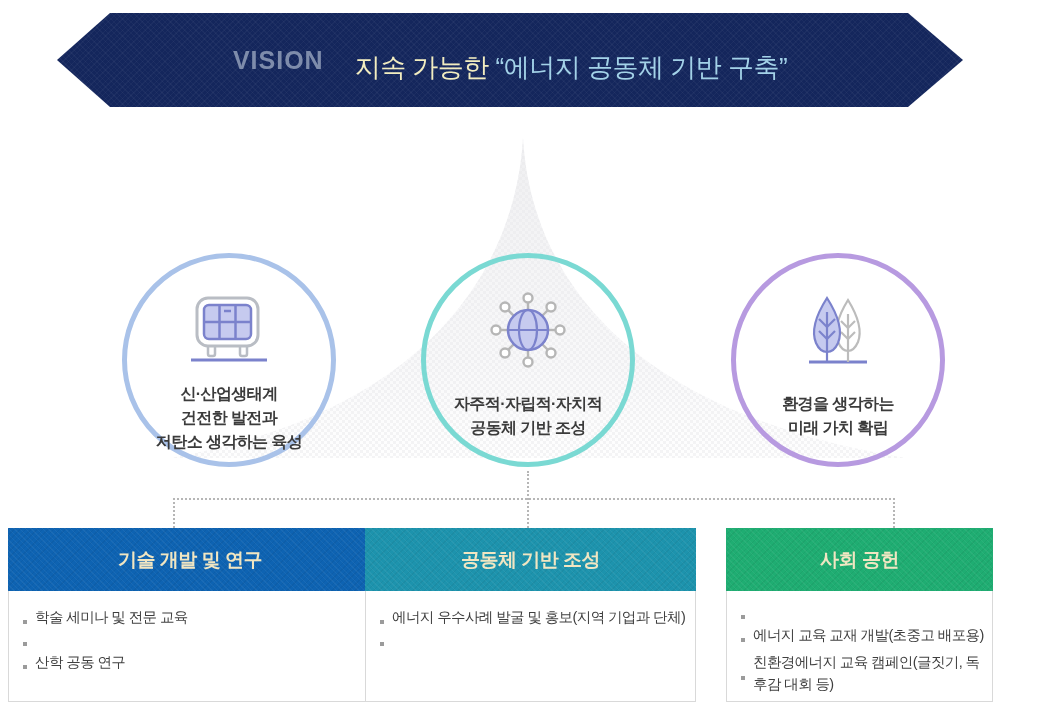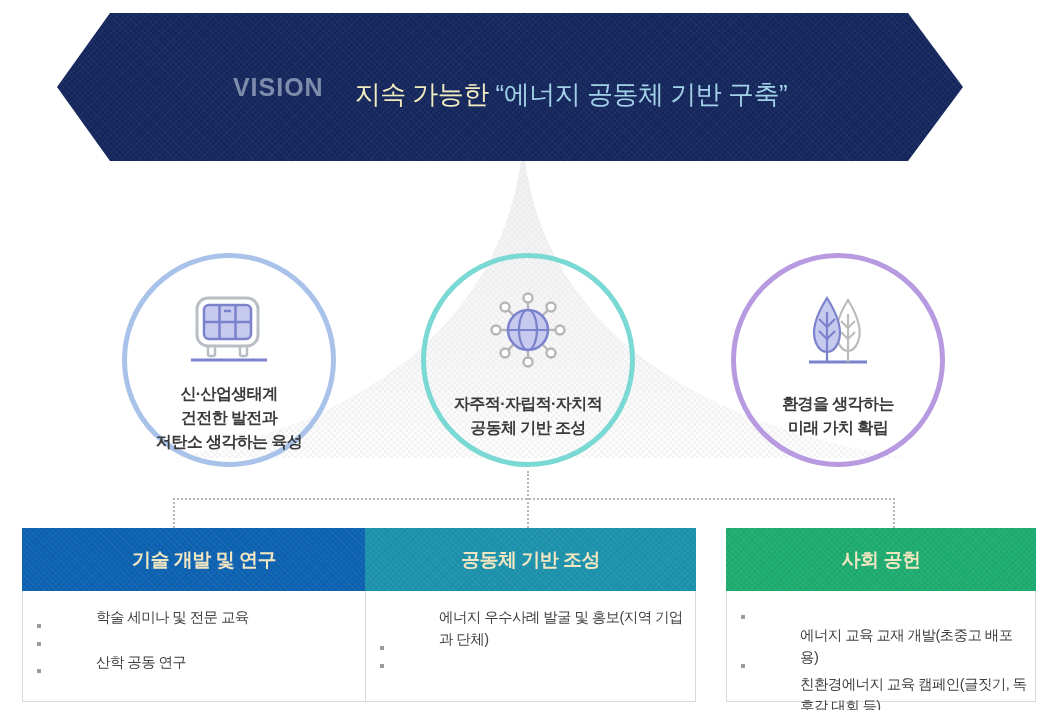--- a/index.html
+++ b/index.html
@@ -3,21 +3,21 @@
 <meta charset="utf-8">
 <style>
   html,body{margin:0;padding:0;}
   body{
     width:1062px;height:710px;position:relative;overflow:hidden;
     background:#ffffff;
     font-family:"Liberation Sans","DejaVu Sans",sans-serif;
   }
   
   .banner{
-    position:absolute;left:57px;top:13px;width:906px;height:148px;
+    position:absolute;left:57px;top:13px;width:906px;height:94px;
     background:
       repeating-linear-gradient(45deg, rgba(255,255,255,0.035) 0 1px, transparent 1px 4px),
       repeating-linear-gradient(-45deg, rgba(255,255,255,0.035) 0 1px, transparent 1px 4px),
       #14265c;
     clip-path:polygon(0 50%, 5.85% 0, 93.93% 0, 100% 50%, 93.93% 100%, 5.85% 100%);
     display:flex;align-items:center;justify-content:center;gap:31px;
   }
   .banner .vision{
     font-size:25px;font-weight:bold;color:#7e8cab;letter-spacing:1px;
   }
@@ -60,31 +60,31 @@
       repeating-linear-gradient(-45deg, rgba(0,0,0,0.05) 0 1px, transparent 1px 4px),
       #1d93ad;}
   .sbox .head.green{background:
       repeating-linear-gradient(45deg, rgba(255,255,255,0.05) 0 1px, transparent 1px 4px),
       repeating-linear-gradient(-45deg, rgba(0,0,0,0.05) 0 1px, transparent 1px 4px),
       #1fad72;}
   .sbox .body{
     background:#ffffff;border:1px solid #d9d9d9;border-top:none;
     box-sizing:border-box;height:111px;padding:15px 8px 0 10px;
   }
-  .li{display:flex;align-items:flex-end;margin-bottom:5px;gap:47px;}
+  .li{display:flex;align-items:center;margin-bottom:5px;}
   .li .sq{
     width:4px;height:4px;background:#9b9b9b;flex-shrink:0;
     margin:9px 8px 0 4px;
   }
   .li .it{
     font-size:14.5px;color:#3f3f3f;line-height:22px;letter-spacing:-0.6px;
   }
-  .b1{left:22px;width:364px;}
+  .b1{left:8px;width:364px;}
   .b2{left:365px;width:331px;}
-  .b3{left:726px;width:310px;}
+  .b3{left:726px;width:267px;}
 </style>
 </head>
 <body>
 
 <svg class="tent" width="1062" height="710" viewBox="0 0 1062 710">
   <defs>
     <linearGradient id="fadeGrad" x1="0" y1="138" x2="0" y2="470" gradientUnits="userSpaceOnUse">
       <stop offset="0" stop-color="#ededef" stop-opacity="0.9"></stop>
       <stop offset="0.7" stop-color="#f3f3f5" stop-opacity="0.55"></stop>
       <stop offset="1" stop-color="#fbfbfc" stop-opacity="0.15"></stop>

